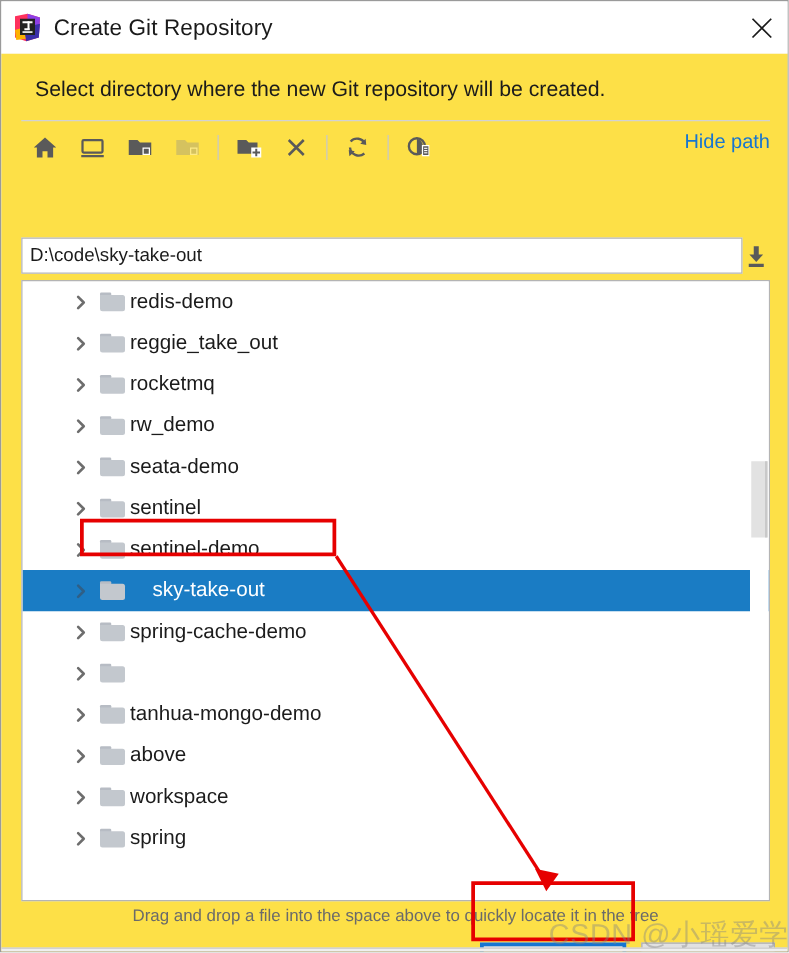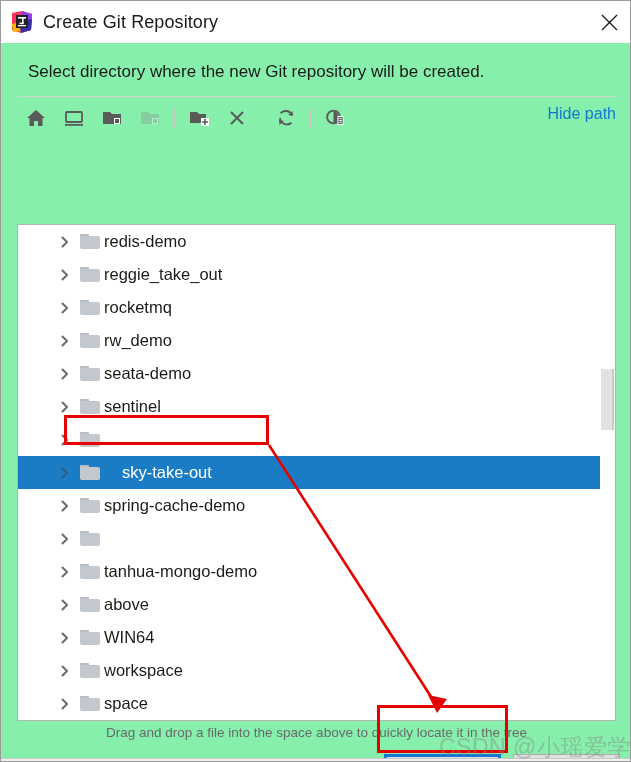--- a/index.html
+++ b/index.html
@@ -42,21 +42,21 @@
     width: 46px; height: 42px;
     display: flex; align-items: center; justify-content: center;
     cursor: default;
   }
   .titlebar-close svg { display: block; }
 
   
   .dialog-body {
     position: absolute; left: 0; top: 42px;
     width: 631px; height: 719px;
-    background: #86efac;
+    background: #fde047;
   }
 
   .prompt {
     position: absolute; left: 27px; top: 19px;
     font-size: 17px;
     color: #1b1b1b;
     white-space: nowrap;
   }
 
   
@@ -335,20 +335,30 @@
           <rect x="14.5" y="10" width="4.2" height="7" fill="#5a5a5a"></rect>
           <rect x="15.3" y="11.2" width="2.6" height="0.9" fill="#ffffff"></rect>
           <rect x="15.3" y="13" width="2.6" height="0.9" fill="#ffffff"></rect>
           <rect x="15.3" y="14.8" width="2.6" height="0.9" fill="#ffffff"></rect>
         </svg>
       </div>
 
       <div class="hide-path">Hide path</div>
     </div>
 
+    <div class="path-row">
+      <input class="path-input" type="text" value="D:\code\sky-take-out" style="">
+      <div class="path-drop-btn">
+        <svg width="18" height="20" viewBox="0 0 18 20">
+          <rect x="7" y="2" width="4" height="7" fill="#5a5a5a"></rect>
+          <path d="M3.5 8.5 L14.5 8.5 L9 14.5 Z" fill="#5a5a5a"></path>
+          <rect x="3" y="16" width="12" height="2.6" fill="#5a5a5a"></rect>
+        </svg>
+      </div>
+    </div>
 
     <div class="tree-wrap">
       <div class="tree">
           <div class="tree-row">
             <div class="twisty">
               <svg width="14" height="14" viewBox="0 0 14 14">
                 <path d="M4.5 2.5 L9 7 L4.5 11.5" fill="none" stroke="#6d6d6d" stroke-width="2.1" stroke-linecap="round" stroke-linejoin="round"></path>
               </svg>
             </div>
             <div class="folder-ico">
@@ -420,20 +430,21 @@
           <div class="tree-row">
             <div class="twisty">
               <svg width="14" height="14" viewBox="0 0 14 14">
                 <path d="M4.5 2.5 L9 7 L4.5 11.5" fill="none" stroke="#6d6d6d" stroke-width="2.1" stroke-linecap="round" stroke-linejoin="round"></path>
               </svg>
             </div>
             <div class="folder-ico">
               <div class="f-tab"></div>
               <div class="f-body"></div>
             </div>
+            <div class="tree-label">sentinel-demo</div>
           </div>
           <div class="tree-row selected">
             <div class="twisty">
               <svg width="14" height="14" viewBox="0 0 14 14">
                 <path d="M4.5 2.5 L9 7 L4.5 11.5" fill="none" stroke="#2f5f86" stroke-width="2.1" stroke-linecap="round" stroke-linejoin="round"></path>
               </svg>
             </div>
             <div class="folder-ico">
               <div class="f-tab"></div>
               <div class="f-body"></div>
@@ -490,45 +501,33 @@
           <div class="tree-row">
             <div class="twisty">
               <svg width="14" height="14" viewBox="0 0 14 14">
                 <path d="M4.5 2.5 L9 7 L4.5 11.5" fill="none" stroke="#6d6d6d" stroke-width="2.1" stroke-linecap="round" stroke-linejoin="round"></path>
               </svg>
             </div>
             <div class="folder-ico">
               <div class="f-tab"></div>
               <div class="f-body"></div>
             </div>
-            <div class="tree-label">WIN64</div>
-          </div>
-          <div class="tree-row">
-            <div class="twisty">
-              <svg width="14" height="14" viewBox="0 0 14 14">
-                <path d="M4.5 2.5 L9 7 L4.5 11.5" fill="none" stroke="#6d6d6d" stroke-width="2.1" stroke-linecap="round" stroke-linejoin="round"></path>
-              </svg>
-            </div>
-            <div class="folder-ico">
-              <div class="f-tab"></div>
-              <div class="f-body"></div>
-            </div>
             <div class="tree-label">workspace</div>
           </div>
           <div class="tree-row">
             <div class="twisty">
               <svg width="14" height="14" viewBox="0 0 14 14">
                 <path d="M4.5 2.5 L9 7 L4.5 11.5" fill="none" stroke="#6d6d6d" stroke-width="2.1" stroke-linecap="round" stroke-linejoin="round"></path>
               </svg>
             </div>
             <div class="folder-ico">
               <div class="f-tab"></div>
               <div class="f-body"></div>
             </div>
-            <div class="tree-label">space</div>
+            <div class="tree-label">spring</div>
           </div>
         </div>
       <div class="tree-scroll-track">
         <div class="tree-scroll-thumb" id="tree-scroll-thumb" style="top: 144px; height: 61px;"></div>
       </div>
     </div>
 
     <div class="hint">Drag and drop a file into the space above to quickly locate it in the tree</div>
 
     <div class="dlg-btn" id="ok-button">OK</div>

